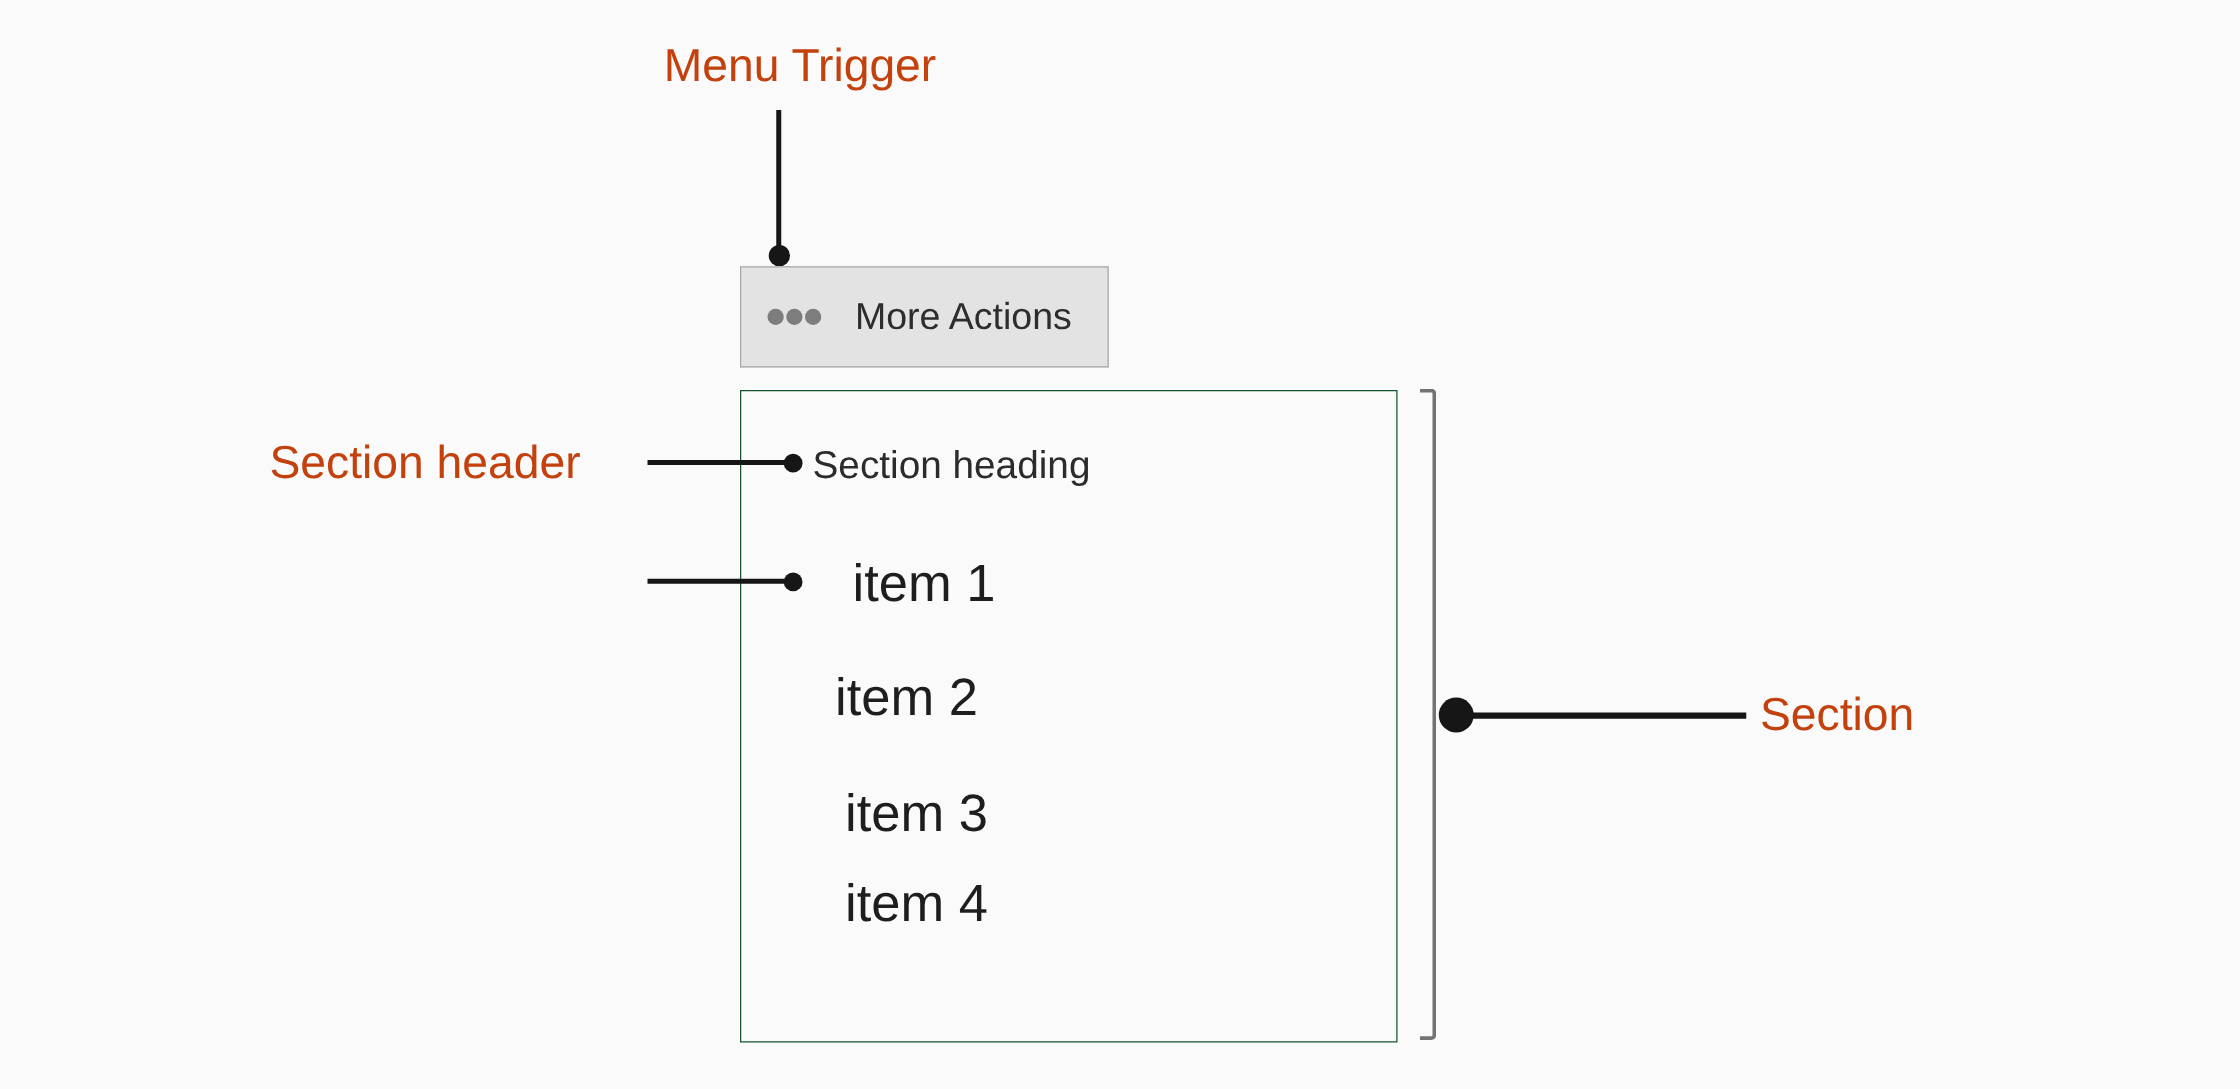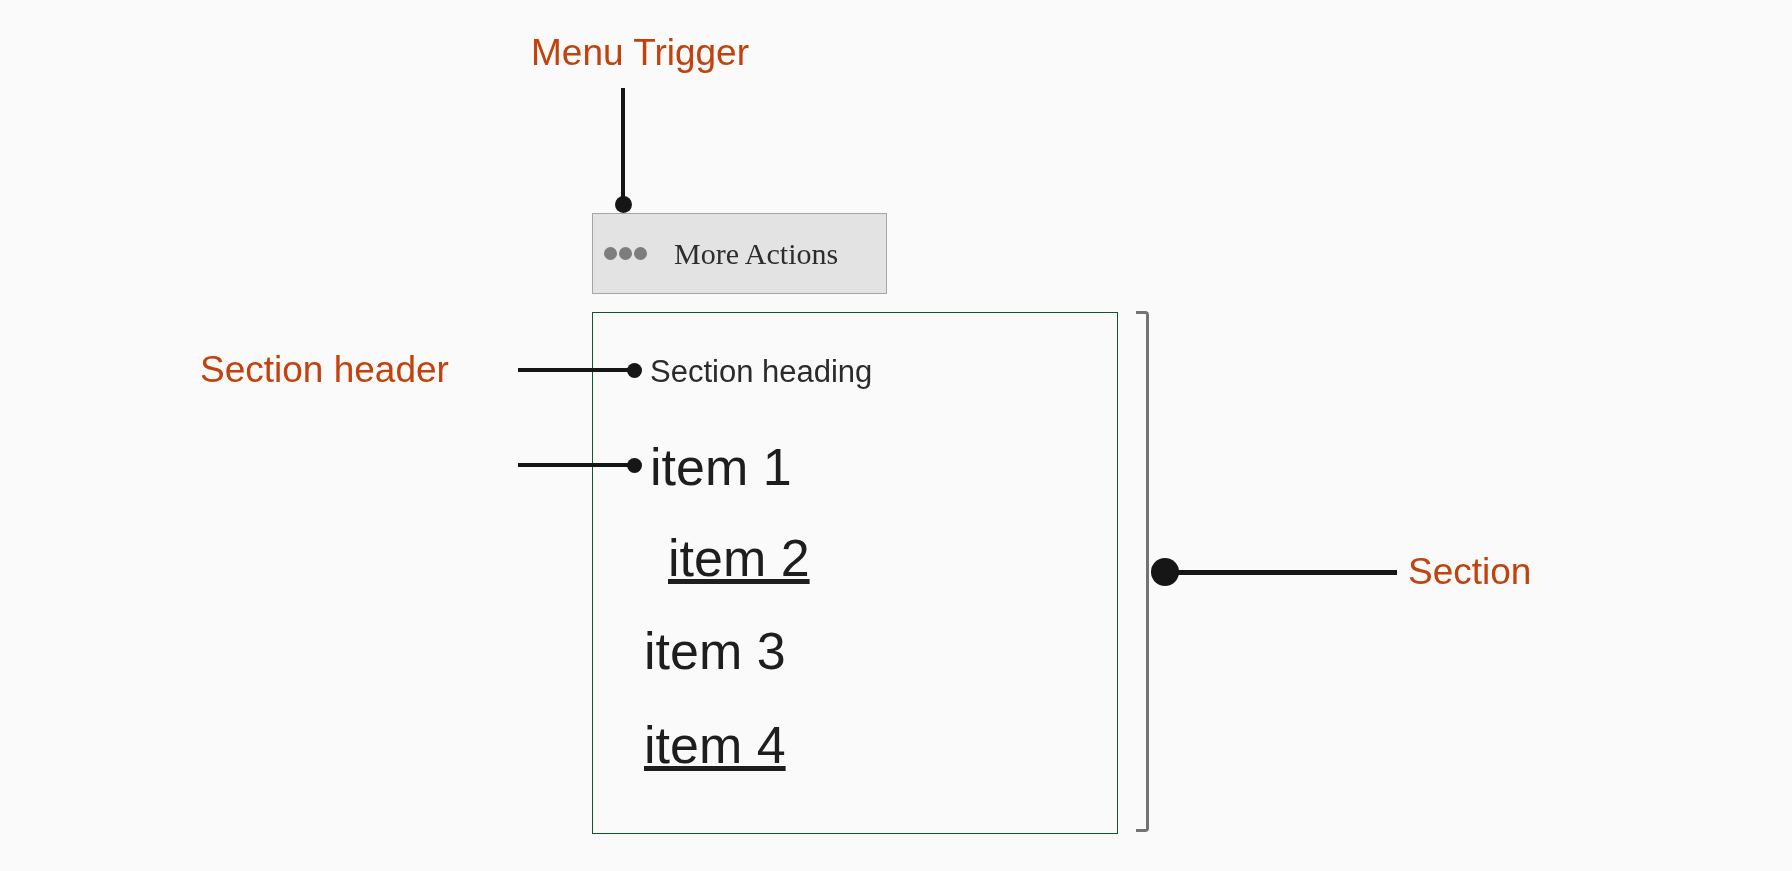--- a/index.html
+++ b/index.html
@@ -52,24 +52,23 @@
   
   .trigger-btn {
     position: absolute;
     left: 592px; top: 213px;
     width: 295px; height: 81px;
     box-sizing: border-box;
     background: #e3e3e3;
     border: 1px solid #a6a6a6;
     display: flex;
     align-items: center;
-    padding-left: 11px;
+    padding-left: 21px;
     gap: 27px;
     cursor: pointer;
-    font-family: Liberation Serif, serif;
   }
   .ellipsis {
     display: inline-flex;
     gap: 2px;
     align-items: center;
   }
   .ellipsis i {
     width: 13px; height: 13px;
     border-radius: 50%;
     background: #7d7d7d;
@@ -93,36 +92,37 @@
   .section-heading {
     position: absolute;
     left: 57px; top: 39px;
     font-size: 31px;
     line-height: 40px;
     color: #2b2b2b;
     white-space: nowrap;
   }
   .menu-item {
     position: absolute;
-    font-size: 52px;
+    font-size: 42px;
     line-height: 52px;
     color: #1e1e1e;
     white-space: nowrap;
     cursor: pointer;
+    margin-left: 32px;
   }
   .mi-1 { left: 57px; top: 128px; }
-  .mi-2 { left: 75px; top: 219px; text-decoration: underline; }
+  .mi-2 { left: 43px; top: 219px; }
   .mi-3 { left: 51px; top: 312px; }
-  .mi-4 { left: 51px; top: 406px; text-decoration: underline; }
+  .mi-4 { left: 51px; top: 384px; }
 
   
   .section-header-label {
-    left: 200px; top: 347px;
+    left: 190px; top: 347px;
     width: 300px;
-    text-align: left;
+    text-align: center;
   }
   .menu-item-label {
     left: 207px; top: 442px;
     width: 300px;
     text-align: right;
   }
   .hline {
     position: absolute;
     background: #161616;
   }

